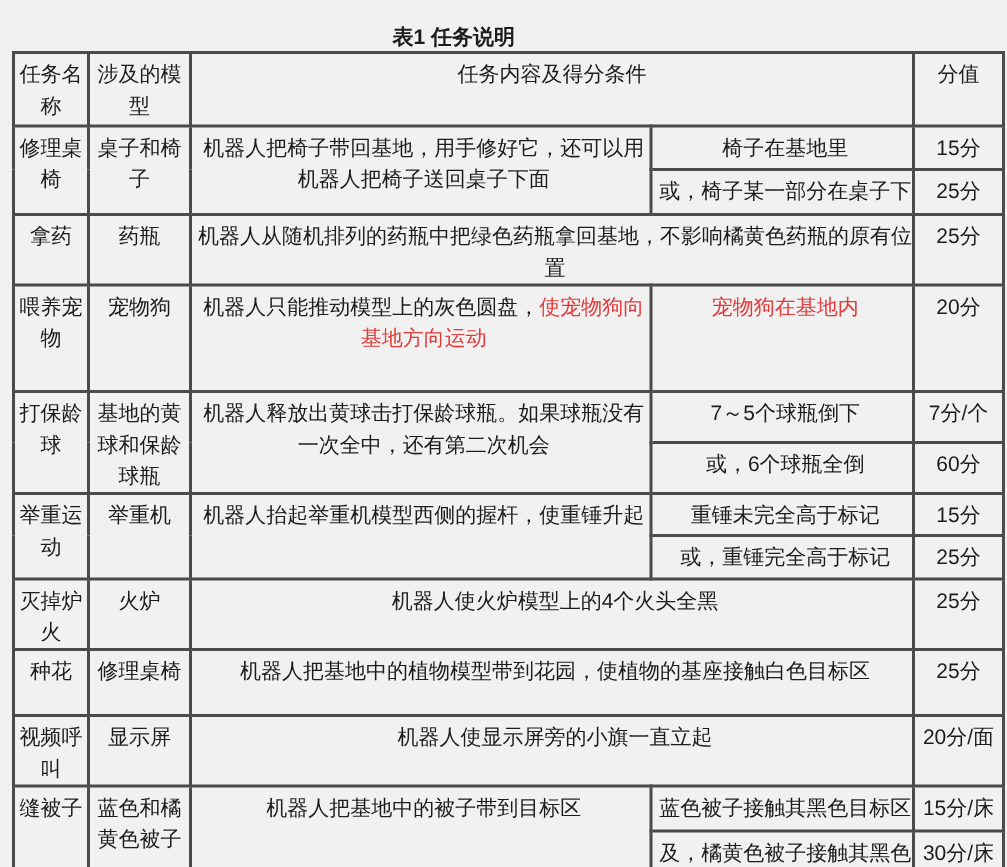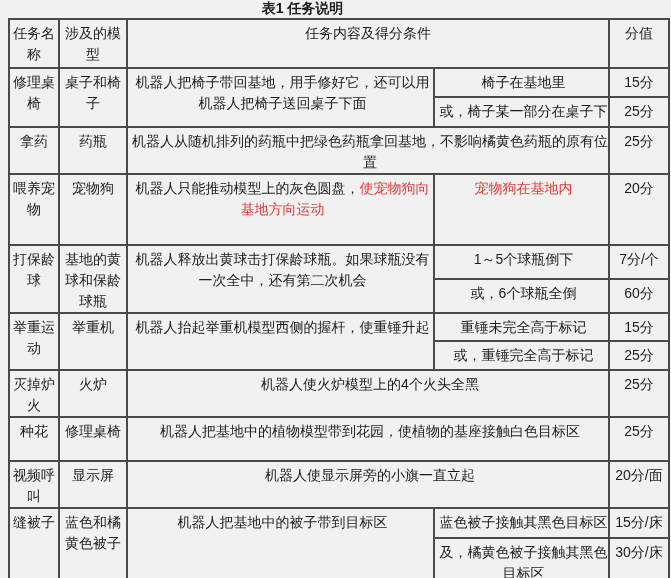--- a/index.html
+++ b/index.html
@@ -6,21 +6,21 @@
   body{
     width:671px;height:578px;overflow:hidden;
     background:#f1f1f1;
     font-family:"Liberation Sans","DejaVu Sans",sans-serif;
     color:#1c1c1c;
     -webkit-font-smoothing:antialiased;
   }
   .doc-title{
     width:605px;text-align:center;
     font-size:14px;font-weight:bold;
-    padding-top:0;height:18px;line-height:16px;
+    padding-top:16px;height:18px;line-height:16px;
   }
   table.task-table{
     table-layout:fixed;
     border-collapse:collapse;
     margin-left:8px;
     width:660px;
     background:#f1f1f1;
   }
   col.c-name{width:50px;}
   col.c-model{width:68px;}
@@ -88,21 +88,21 @@
     <td class="cell-model">宠物狗</td>
     <td class="cell-content"><span>机器人只能推动模型上的灰色圆盘，</span><span class="red">使宠物狗向基地方向运动</span></td>
     <td class="cell-cond red">宠物狗在基地内</td>
     <td class="cell-score">20分</td>
   </tr>
 
   <tr style="height:33px;">
     <td rowspan="2" class="cell-name">打保龄球</td>
     <td rowspan="2" class="cell-model">基地的黄球和保龄球瓶</td>
     <td rowspan="2" class="cell-content">机器人释放出黄球击打保龄球瓶。如果球瓶没有一次全中，还有第二次机会</td>
-    <td class="cell-cond">1～5个球瓶倒下</td>
+    <td class="cell-cond">7～5个球瓶倒下</td>
     <td class="cell-score">7分/个</td>
   </tr>
   <tr style="height:33px;">
     <td class="cell-cond">或，6个球瓶全倒</td>
     <td class="cell-score">60分</td>
   </tr>
 
   <tr style="height:28px;">
     <td rowspan="2" class="cell-name">举重运动</td>
     <td rowspan="2" class="cell-model">举重机</td>

